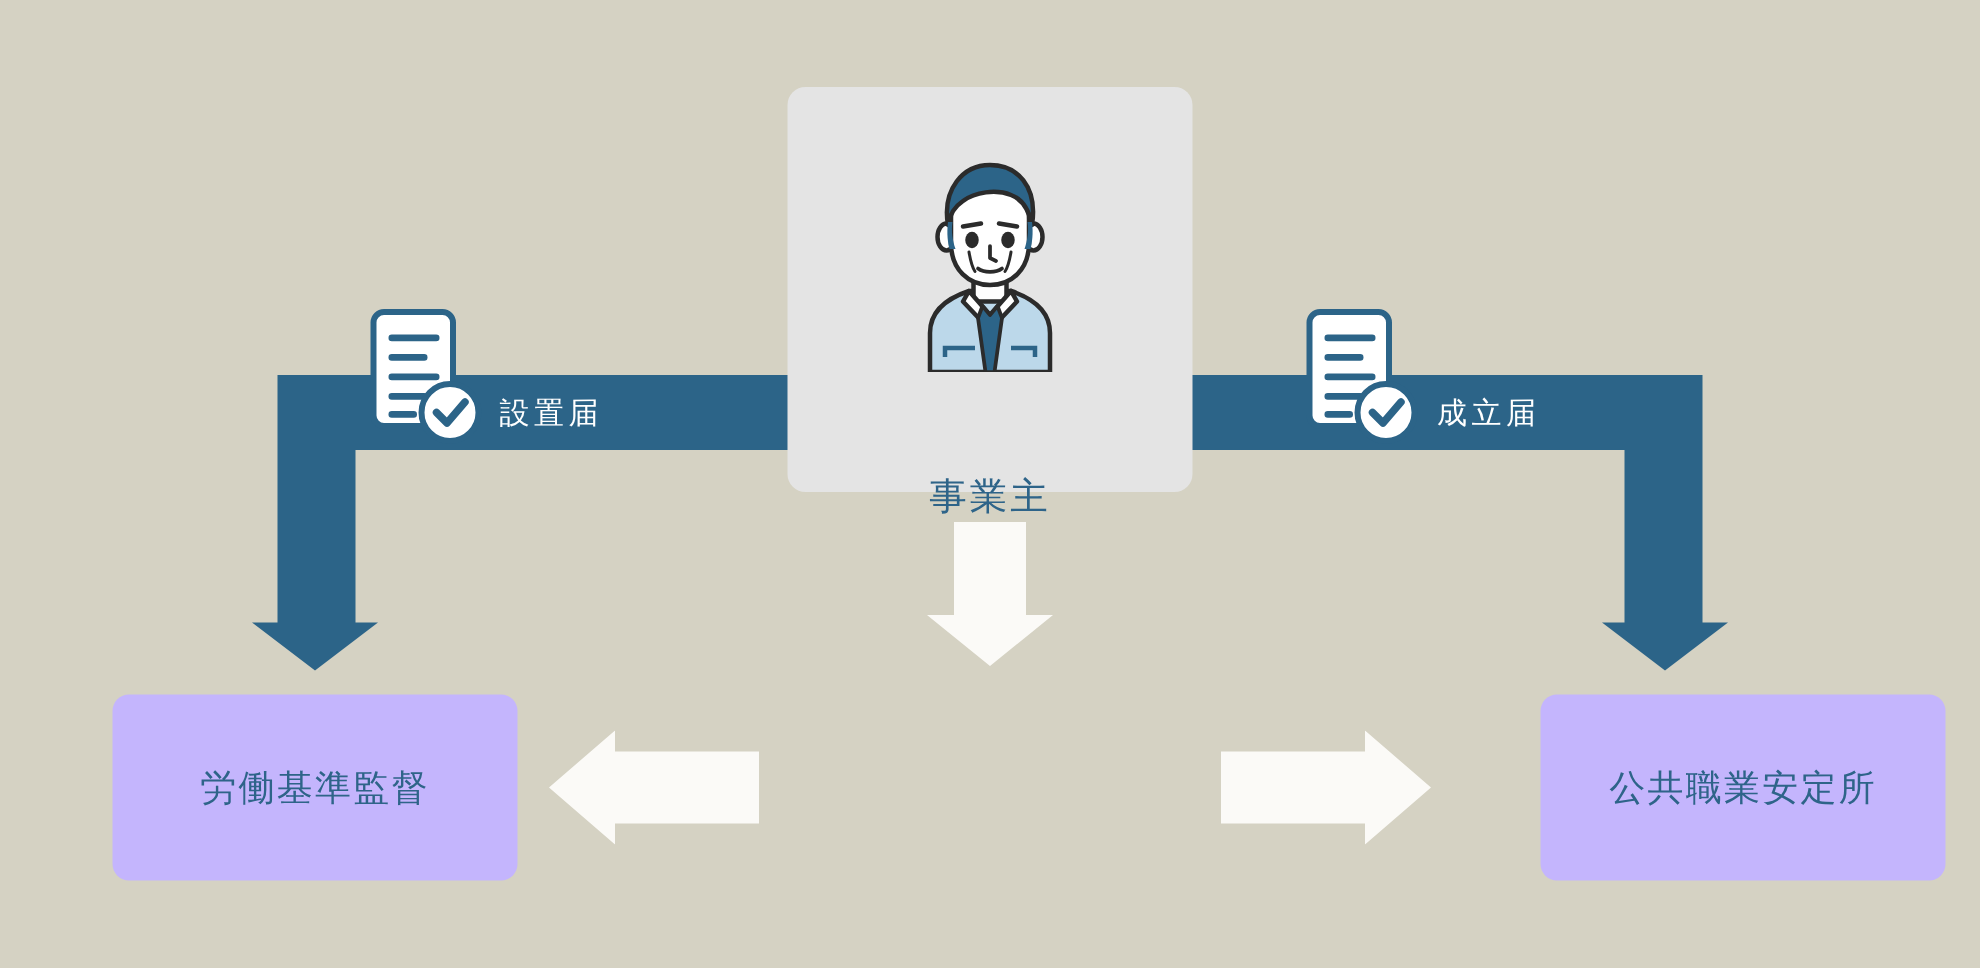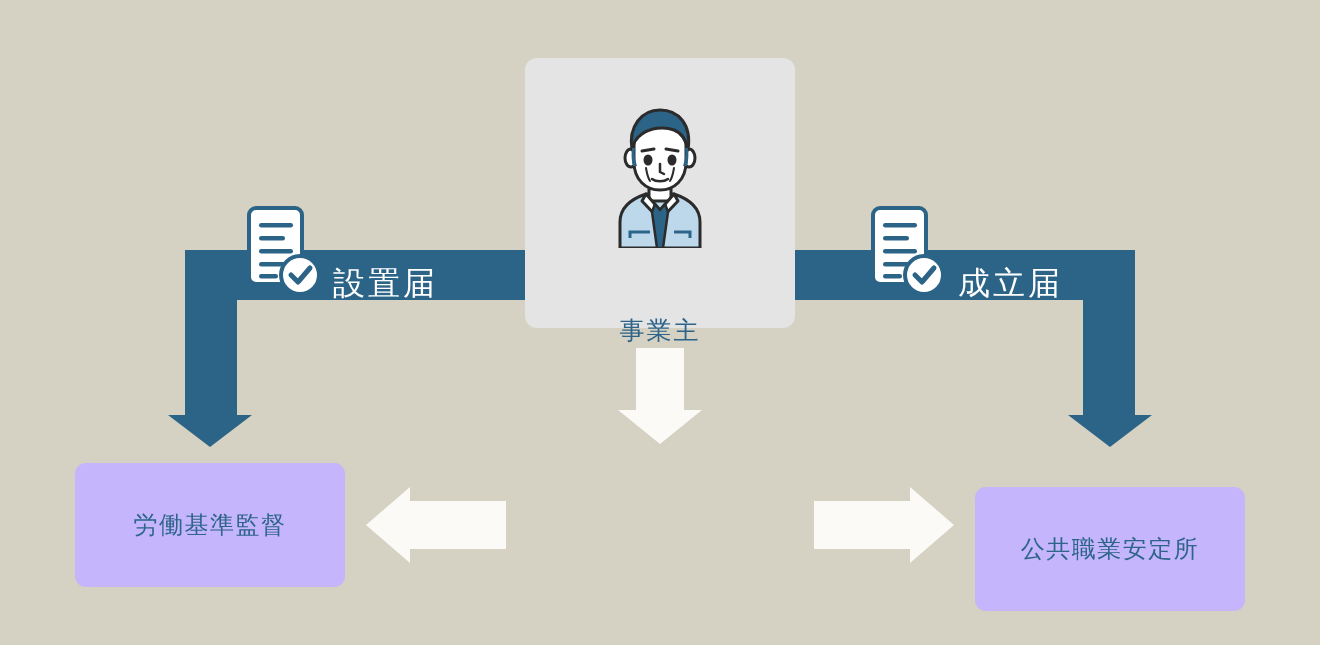--- a/index.html
+++ b/index.html
@@ -56,21 +56,21 @@
     font-size: 25px;
     letter-spacing: 2px;
     color: #2e6489;
     font-weight: 500;
   }
 
   
   .ribbon-label {
     position: absolute;
     z-index: 7;
-    font-size: 32px;
+    font-size: 20px;
     letter-spacing: 3px;
     color: #ffffff;
     white-space: nowrap;
     font-weight: 500;
   }
   #label-setchi { left: 333px; top: 262px; }
   #label-seiritsu { left: 958px; top: 262px; text-align: right; }
 
   
   .doc-icon {
@@ -96,21 +96,21 @@
     height: 124px;
     background: #c4b5fd;
     border-radius: 11px;
     z-index: 5;
     display: flex;
     align-items: center;
     justify-content: center;
   }
   #org-box-left   { left: 75px; }
   #org-box-center { left: 525px; }
-  #org-box-right  { left: 975px; margin-top: 24px; }
+  #org-box-right  { left: 1027px; }
   .org-box-label {
     font-size: 24px;
     letter-spacing: 1.5px;
     color: #2e6489;
     font-weight: 500;
     white-space: nowrap;
   }
 </style>
 </head>
 <body>

